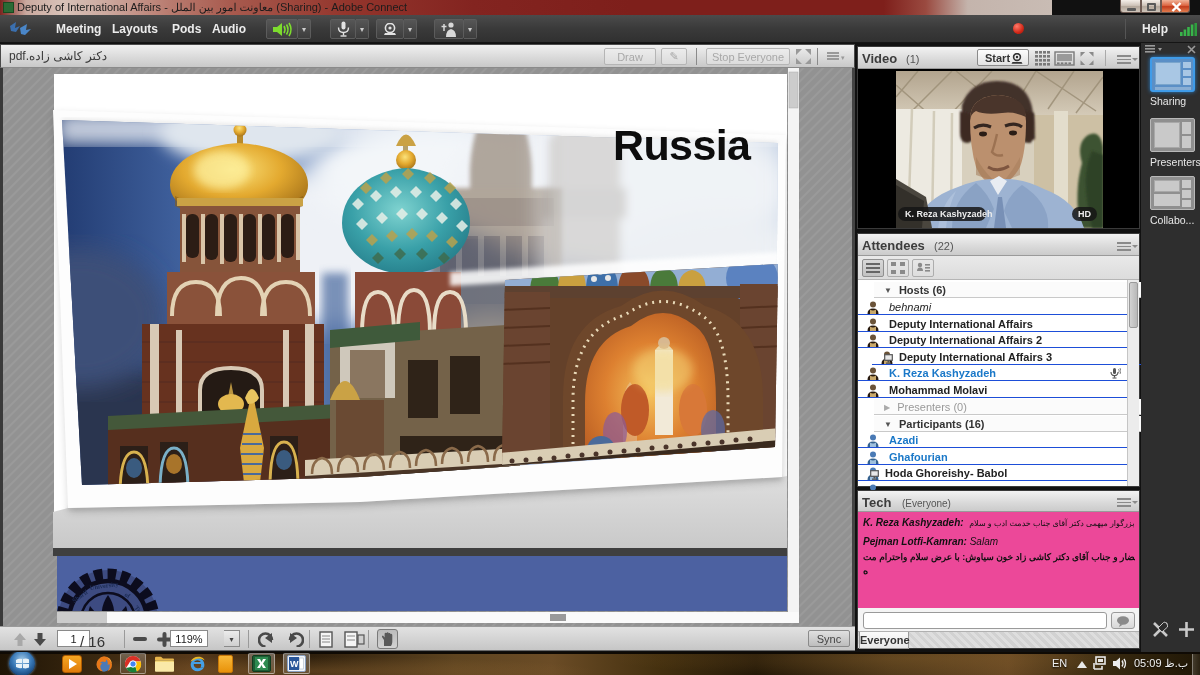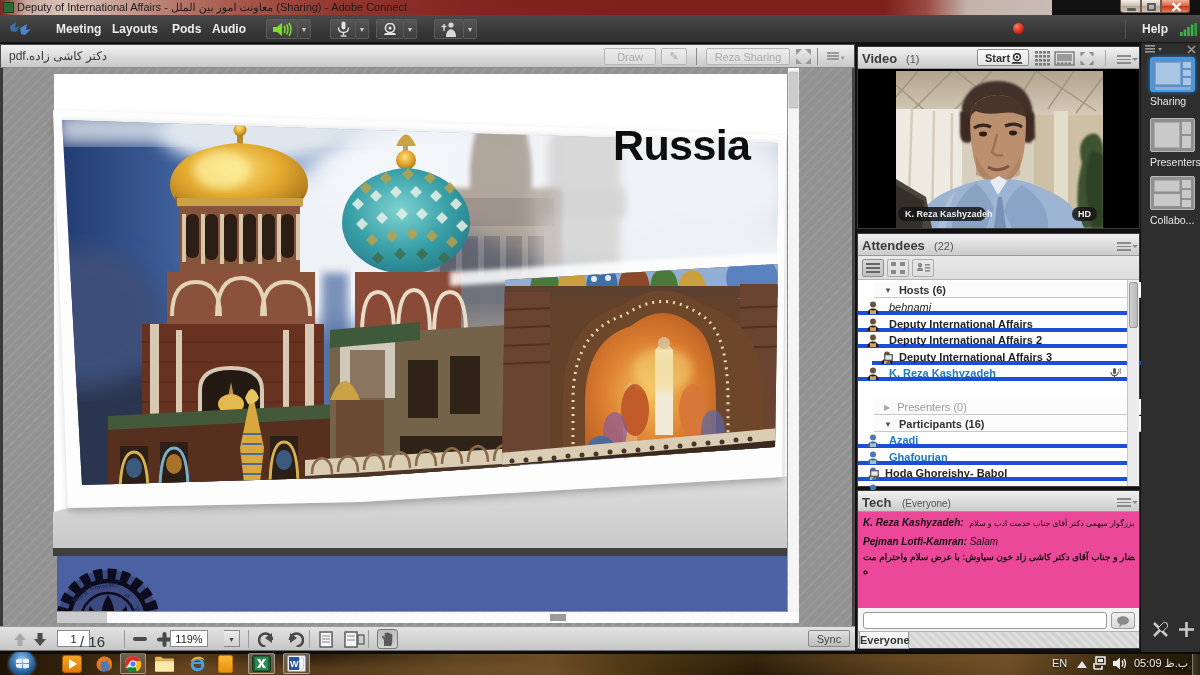--- a/index.html
+++ b/index.html
@@ -36,21 +36,21 @@
 
 .pod{background:#fff;border:1px solid #3a3a3a;}
 .podheader{position:absolute;left:0;top:0;right:0;height:22px;background:linear-gradient(#f2f2f2,#d9d9d9 60%,#cbcbcb);border-bottom:1px solid #9a9a9a;font-size:13px;color:#3c3c3c;}
 .ptitle{position:absolute;left:4px;top:4px;font-weight:bold;}
 .pcount{position:absolute;top:6px;font-weight:normal;font-size:11px;color:#555;}
 .pmenu{position:absolute;right:8px;top:7px;width:14px;height:9px;}
 .pmenu:after{content:"";position:absolute;right:-7px;top:3px;border:3px solid transparent;border-top-color:#8a8a8a;}
 
 .secrow{left:16px;width:269px;height:16px;border-bottom:1px solid #c9c9c9;background:#fbfbfb;color:#333;padding-top:2px}
 .tri{display:inline-block;margin:0 7px 0 10px;font-size:8px;color:#555;vertical-align:1px}
-.urow{left:0;width:269px;height:16px;border-bottom:4px solid #1d4ed8}
+.urow{left:0;width:269px;height:16px;border-bottom:1px solid #1d4ed8}
 .uic{position:absolute;left:8px;top:2px;width:14px;height:13px}
 .uname{position:absolute;left:31px;top:2px;white-space:nowrap}
 
 #rightstrip{left:1141px;top:43px;width:59px;height:609px;background:#2e2e2e;color:#d2d2d2;font-size:10.5px;}
 
 
 #taskbar{left:0;top:652px;width:1200px;height:23px;background:linear-gradient(#3a2c18,#241708);overflow:hidden;}
 </style>
 </head>
 <body>
@@ -125,21 +125,21 @@
       <rect x="14.4" y="0" width="2.6" height="13" fill="#2e9e3e"></rect>
     </svg>
   </div>
 
   <div class="abs" id="sharepod">
     <div class="abs" id="shareheader">
       <div class="abs" style="left:8px;top:4px">pdf.زاده‎ كاشی‎ دكتر‎</div>
       <div class="abs podbtn" style="left:603px;top:3px;width:52px;height:17px;line-height:16px">Draw</div>
       <div class="abs podbtn" style="left:660px;top:3px;width:26px;height:17px;line-height:15px">✎</div>
       <div class="abs" style="left:695px;top:3px;width:1px;height:17px;background:#8a8a8a"></div>
-      <div class="abs podbtn" style="left:705px;top:3px;width:84px;height:17px;line-height:16px">Reza Sharing</div>
+      <div class="abs podbtn" style="left:705px;top:3px;width:84px;height:17px;line-height:16px">Stop Everyone</div>
       <svg class="abs" style="left:795px;top:4px" width="15" height="15" viewBox="0 0 15 15">
         <g fill="#999">
           <path d="M0,0 L6,0 L0,6 Z M15,0 L15,6 L9,0 Z M0,15 L0,9 L6,15 Z M15,15 L9,15 L15,9 Z"></path>
         </g>
       </svg>
       <div class="abs" style="left:816px;top:3px;width:1px;height:17px;background:#8a8a8a"></div>
       <div class="abs" style="left:826px;top:7px;width:12px;height:8px;border-top:2px solid #999;border-bottom:2px solid #999">
           <div style="height:2px;margin-top:1px;background:#999"></div>
         </div>
       <div class="abs" style="left:840px;top:9px;font-size:7px;color:#999">▾</div>
@@ -735,20 +735,28 @@
           </svg>
         <span class="uname" style="color:#1a78c8"><b>K. Reza Kashyzadeh</b></span>
         <svg class="abs" style="left:250px;top:2px" width="13" height="13" viewBox="0 0 13 13">
           <rect x="5" y="1" width="3" height="6" rx="1.5" fill="#555"></rect>
           <path d="M3,5 Q3,8.6 6.5,8.6 Q10,8.6 10,5" stroke="#555" stroke-width="1.1" fill="none"></path>
           <line x1="6.5" y1="8.6" x2="6.5" y2="10.6" stroke="#555" stroke-width="1.1"></line>
           <line x1="4.5" y1="11" x2="8.5" y2="11" stroke="#555" stroke-width="1.1"></line>
           <path d="M10.5,2 Q12,4 10.5,6 M12,1 Q14,4 12,7" stroke="#888" stroke-width="1" fill="none"></path>
         </svg>
       </div>
+      <div class="abs urow" style="top:102px">
+        <svg class="uic" viewBox="0 0 14 13">
+            <circle cx="7" cy="3.4" r="3" fill="#6a5338"></circle>
+            <path d="M1.5,13 Q1.5,7.5 7,7.5 Q12.5,7.5 12.5,13 Z" fill="#27190e"></path>
+            <path d="M4,8.6 Q7,10.5 10,8.6 L10,13 L4,13 Z" fill="#c8a86a"></path>
+          </svg>
+        <span class="uname"><b>Mohammad Molavi</b></span>
+      </div>
       <div class="abs secrow" style="top:119px;color:#9a9a9a"><span class="tri" style="color:#aaa">▶</span>Presenters (0)</div>
       <div class="abs secrow" style="top:136px"><span class="tri">▼</span><b>Participants (16)</b></div>
       <div class="abs urow" style="top:152px">
         <svg class="uic" viewBox="0 0 14 13">
             <circle cx="7" cy="3.4" r="3" fill="#4a7ab5"></circle>
             <path d="M1.5,13 Q1.5,7.5 7,7.5 Q12.5,7.5 12.5,13 Z" fill="#35628f"></path>
             <path d="M4,8.6 Q7,10.5 10,8.6 L10,13 L4,13 Z" fill="#9fc0dd"></path>
           </svg>
         <span class="uname" style="color:#1a78c8"><b>Azadi</b></span>
       </div>

